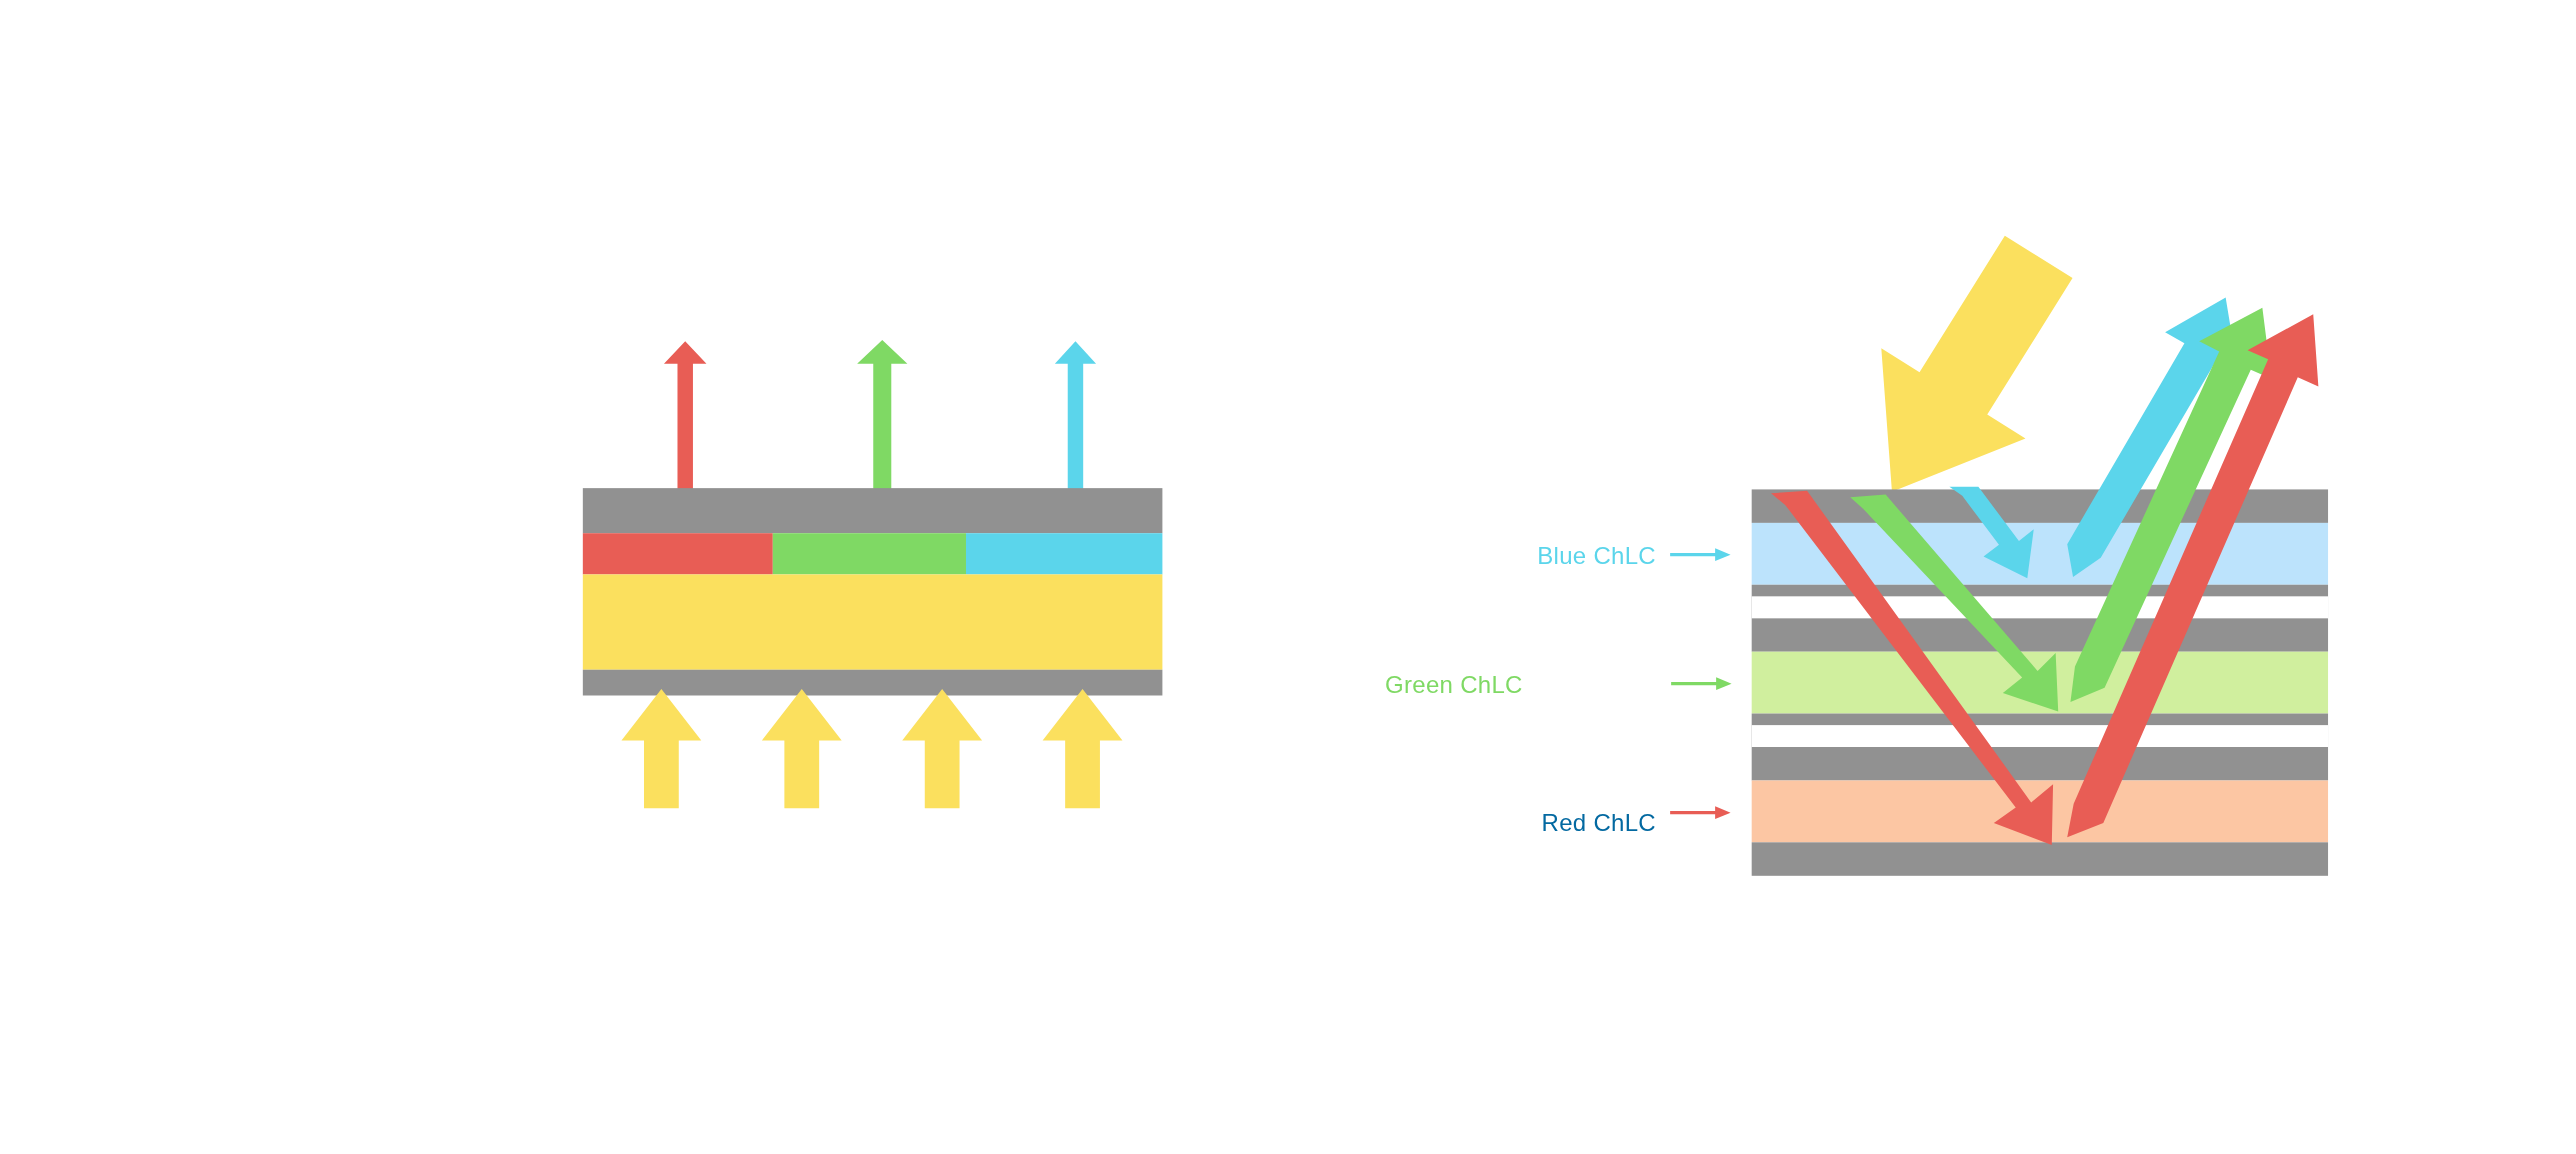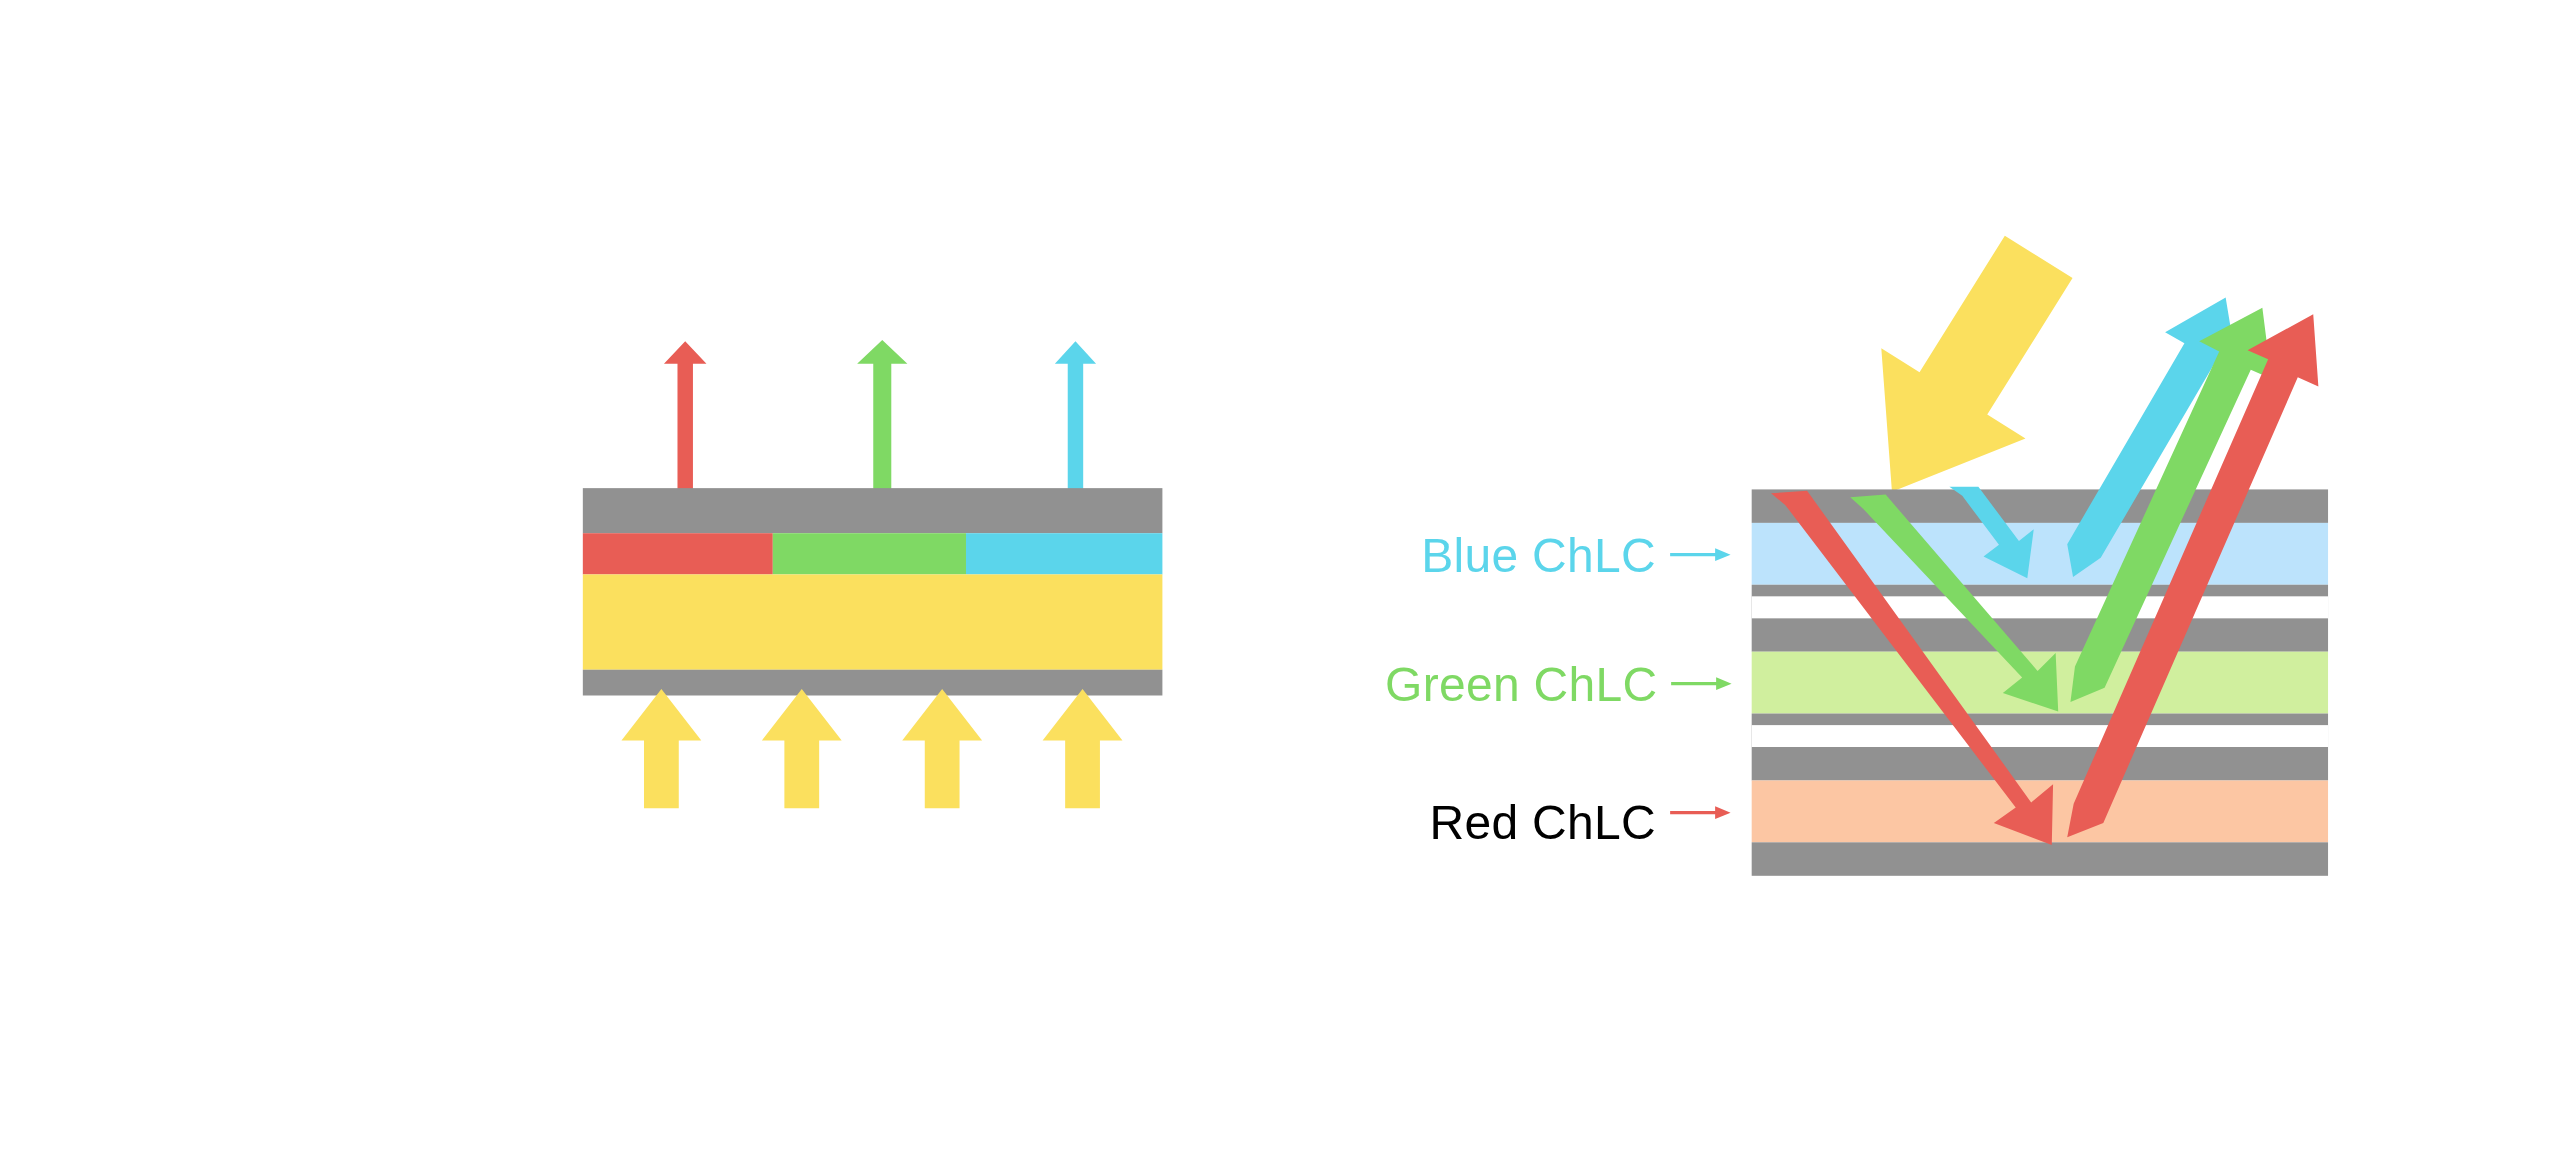--- a/index.html
+++ b/index.html
@@ -28,21 +28,21 @@
   svg.fig {
     position: absolute;
     left: 0;
     top: 0;
     overflow: visible;
   }
   .lbl {
     position: absolute;
     white-space: nowrap;
     font-family: "Liberation Sans", sans-serif;
-    font-size: 48px;
+    font-size: 24px;
     font-weight: 400;
     letter-spacing: 0.3px;
     line-height: 1;
     text-align: right;
   }
   .lbl-row {
     position: absolute;
     display: flex;
     align-items: center;
     justify-content: flex-end;
@@ -159,21 +159,21 @@
       <span class="lbl" style="position:relative; color:#7FD964;">Green ChLC</span>
       <span class="lbl-arrow" style="color:#7FD964;">
         <svg width="62" height="19.3" viewBox="0 0 96 30" aria-hidden="true">
           <path d="M 0 15 L 74 15" stroke="#7FD964" stroke-width="5" fill="none"></path>
           <path d="M 70 5 L 94 15 L 70 25 Z" fill="#7FD964"></path>
         </svg>
       </span>
     </div>
 
     <div class="lbl-row" style="left:122px; top:791px; width:322px; height:45px;">
-      <span class="lbl" style="position:relative; color:#000000;margin-top:19px;">Red ChLC</span>
+      <span class="lbl" style="position:relative; color:#0369a1;margin-top:19px;">Red ChLC</span>
       <span class="lbl-arrow" style="color:#E85D55;">
         <svg width="62" height="19.3" viewBox="0 0 96 30" aria-hidden="true">
           <path d="M 0 15 L 74 15" stroke="#E85D55" stroke-width="5" fill="none"></path>
           <path d="M 70 5 L 94 15 L 70 25 Z" fill="#E85D55"></path>
         </svg>
       </span>
     </div>
 
   </div>
 </div>

